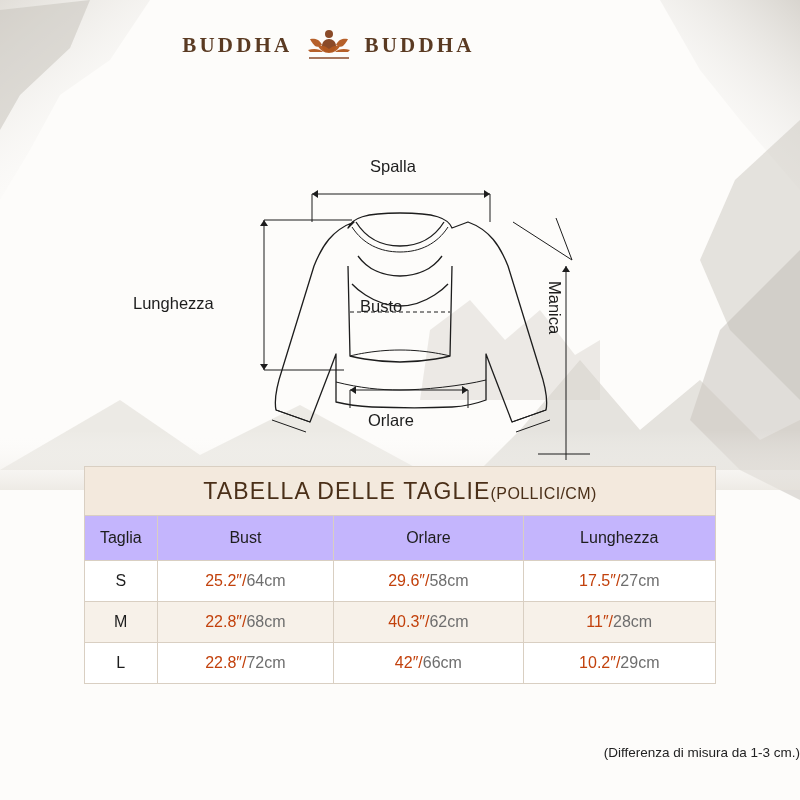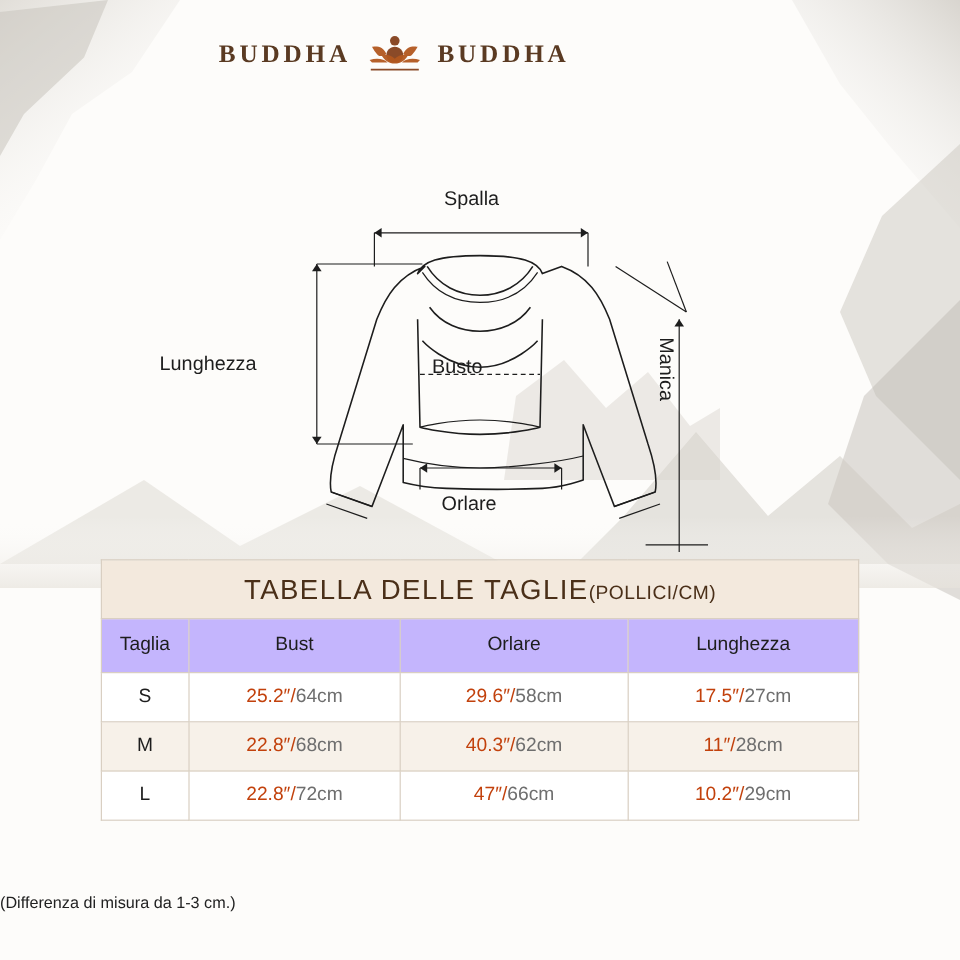--- a/index.html
+++ b/index.html
@@ -127,21 +127,21 @@
   col.c1 { width: 11.5%; }
   col.c2 { width: 28%; }
   col.c3 { width: 30%; }
   col.c4 { width: 30.5%; }
 
   .footnote {
     position: absolute;
     top: 745px;
     left: 0;
     width: 800px;
-    text-align: left;
+    text-align: right;
     font-size: 13.5px;
     color: #222;
   }
 </style>
 </head>
 <body>
 
 <div class="page">
 
   <svg class="bg-art" width="800" height="800" viewBox="0 0 800 800">
@@ -309,21 +309,21 @@
           <td>
             <span class="inches">11″/</span><span class="cm">28cm</span>
           </td>
         </tr>
         <tr class="row-plain">
           <td>L</td>
           <td>
             <span class="inches">22.8″/</span><span class="cm">72cm</span>
           </td>
           <td>
-            <span class="inches">47″/</span><span class="cm">66cm</span>
+            <span class="inches">42″/</span><span class="cm">66cm</span>
           </td>
           <td>
             <span class="inches">10.2″/</span><span class="cm">29cm</span>
           </td>
         </tr>
       </tbody>
     </table>
   </div>
 
   <div class="footnote">(Differenza di misura da 1-3 cm.)</div>

